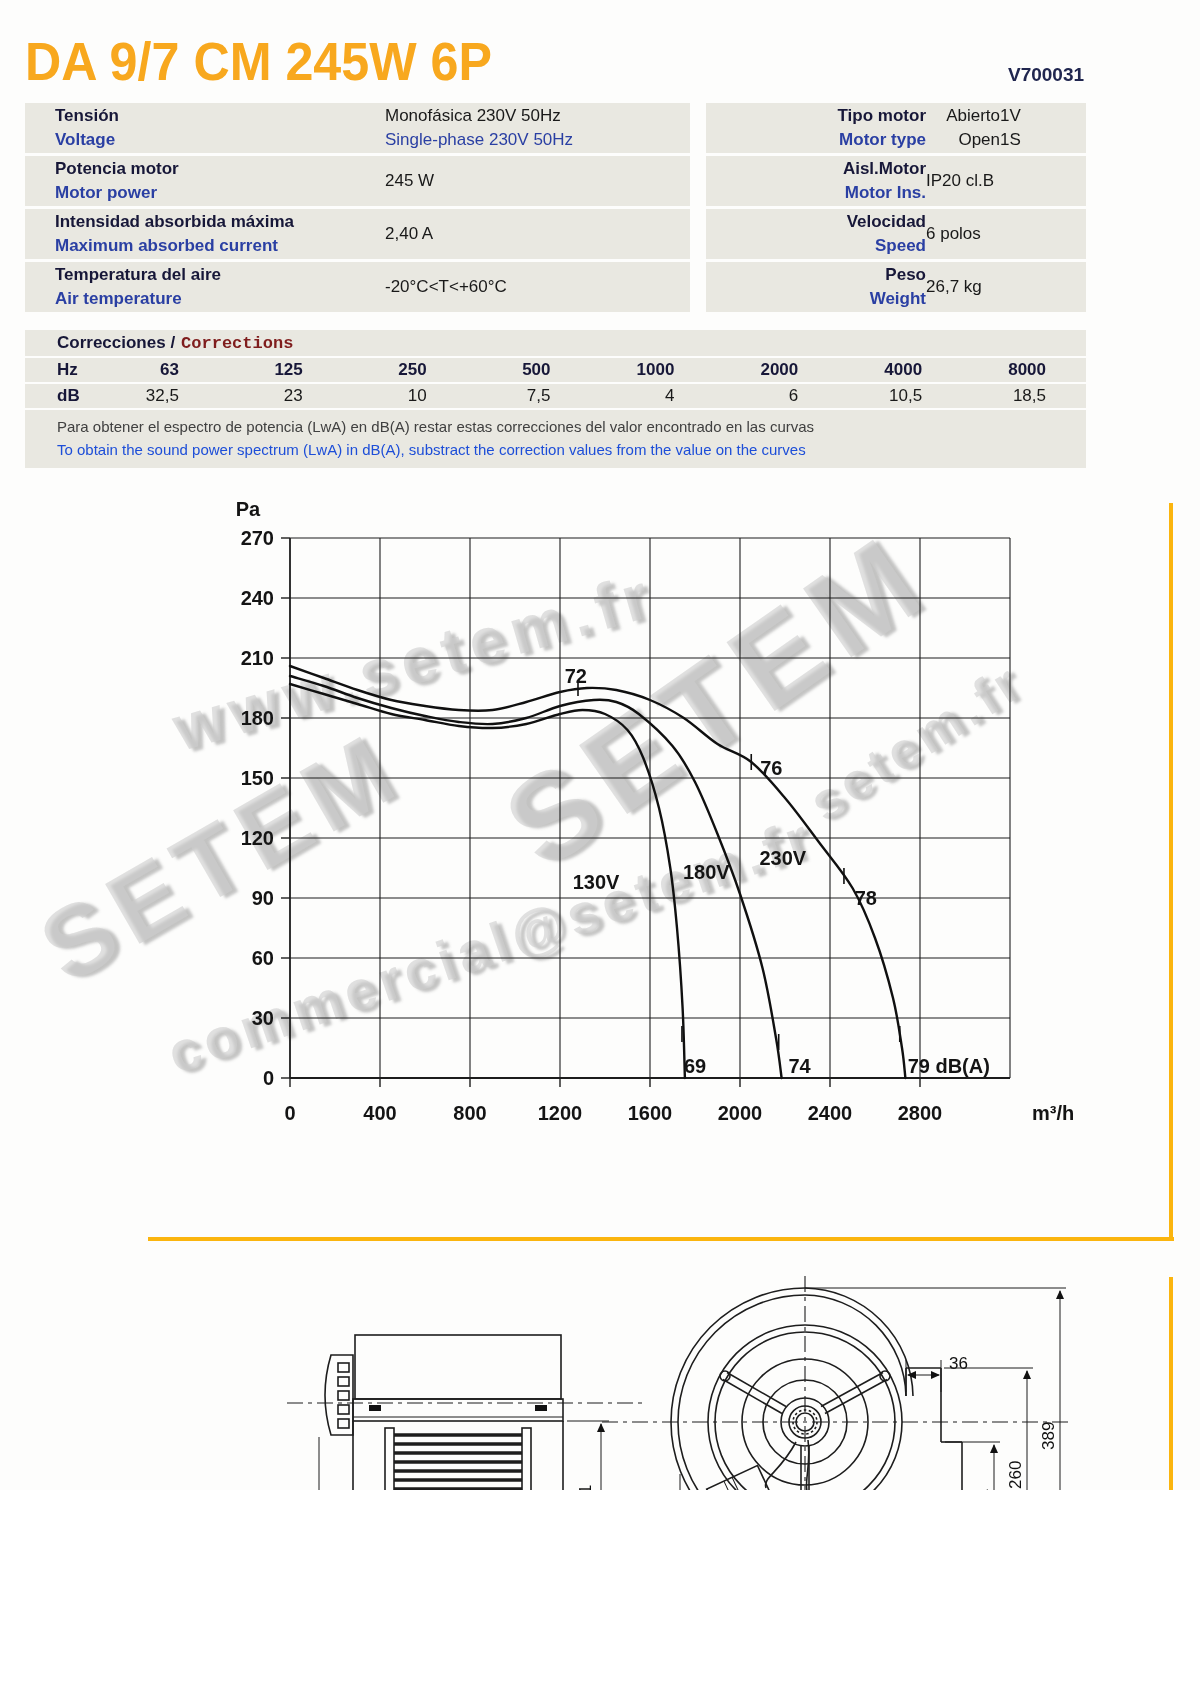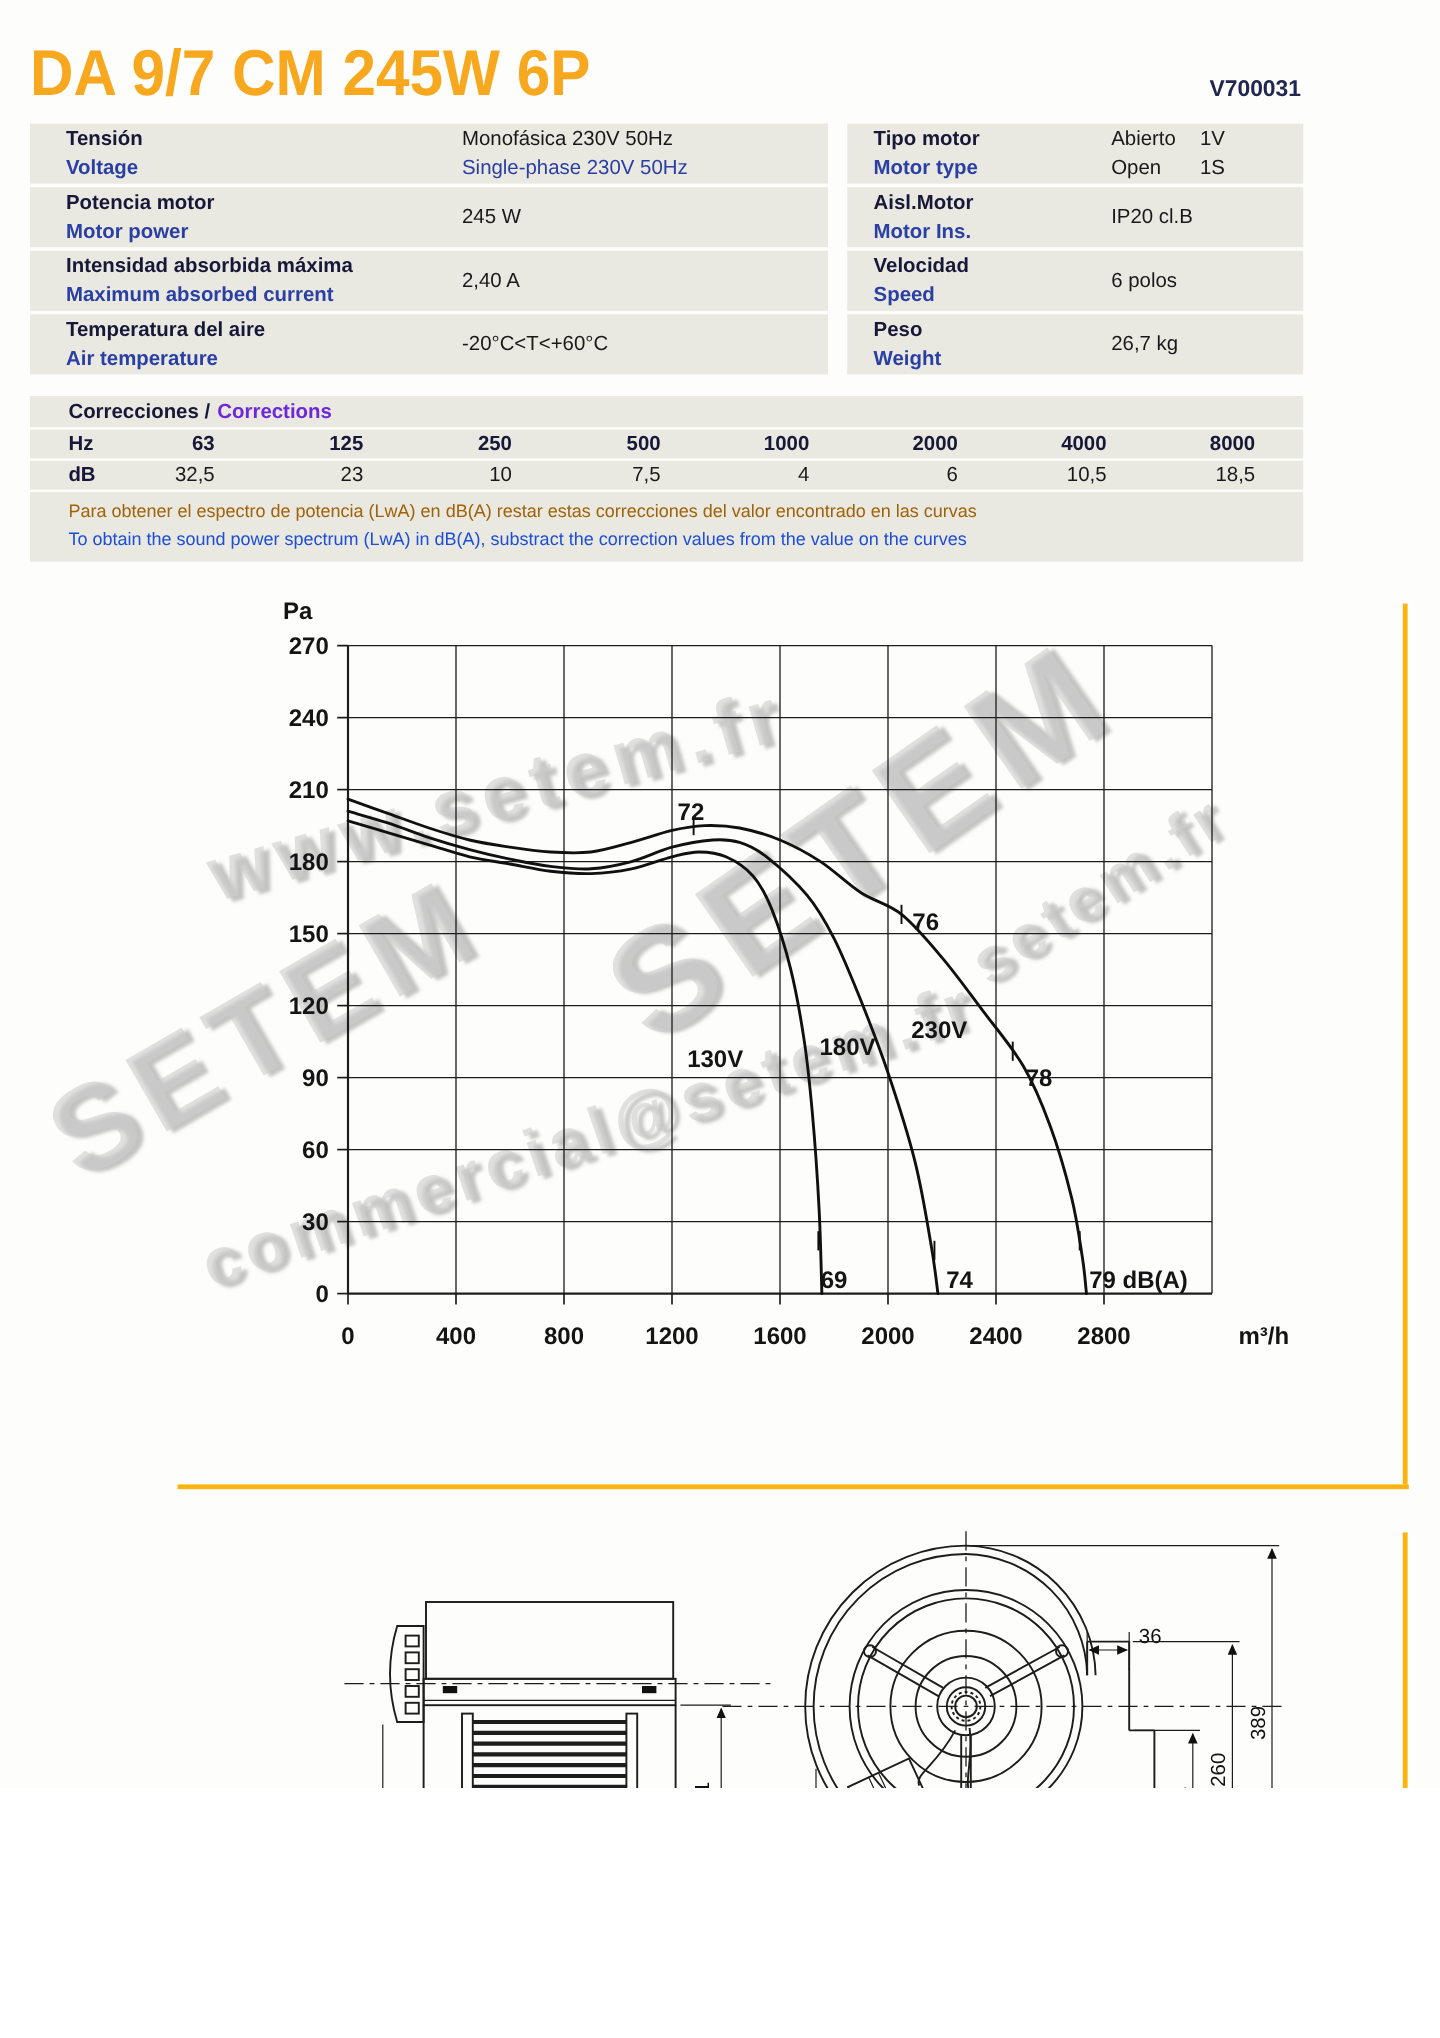--- a/index.html
+++ b/index.html
@@ -5,42 +5,42 @@
   html,body{margin:0;padding:0;background:#fff;}
   .page{position:relative;width:1200px;height:1490px;background:#fdfdfc;overflow:hidden;
         font-family:"Liberation Sans",sans-serif;color:#191919;}
   
   .title{position:absolute;left:25px;top:30px;font-size:54px;font-weight:bold;color:#F8A81E;
          letter-spacing:0px;transform:scaleX(.93);transform-origin:left;white-space:nowrap;}
   .ref{position:absolute;left:1008px;top:64px;font-size:19px;font-weight:bold;color:#20264f;}
   
   .spec-table{position:absolute;top:103px;}
   .spec-table.lft{left:25px;width:665px;}
-  .spec-table.rgt{left:706px;width:380px;}
+  .spec-table.rgt{left:706px;width:380px;text-align:right;}
   .spec-row{background:#e9e8e1;height:50px;margin-bottom:3px;display:flex;align-items:center;}
   .spec-labels{line-height:1.4;}
   .lft .spec-labels{padding-left:30px;width:330px;}
   .rgt .spec-labels{padding-left:22px;width:198px;}
   .lab-es{font-size:17px;font-weight:bold;color:#171738;}
   .lab-en{font-size:17px;font-weight:bold;color:#2a3fa3;}
   .spec-value{font-size:17px;color:#191919;line-height:1.4;}
   .spec-value .blue{color:#2a3fa3;}
   .vmain{display:inline-block;width:74px;}
   
   .corr{position:absolute;left:25px;top:330px;width:1061px;}
   .corr-bar{background:#e9e8e1;margin-bottom:2px;}
   .corr-head{height:26px;display:flex;align-items:center;padding-left:32px;font-size:17px;font-weight:bold;}
   .corr-head .es{color:#171738;}
-  .corr-head .en{color:#6d28d9;margin-left:6px;}
+  .corr-head .en{color:#7f1d1d;margin-left:6px;font-family:Liberation Mono, monospace;}
   .corr-grid{height:24px;display:grid;grid-template-columns:70px repeat(8,1fr);align-items:center;}
   .corr-grid .rl{padding-left:32px;font-weight:bold;color:#171738;font-size:17px;}
   .corr-grid .cell{text-align:right;padding-right:40px;font-size:17px;color:#191919;}
   .corr-grid.hzrow .cell{font-weight:bold;color:#171738;}
   .corr-notes{padding:6px 0 7px 32px;line-height:1.5;}
-  .note-es{font-size:15px;color:#a16207;}
+  .note-es{font-size:15px;color:#404040;}
   .note-en{font-size:15px;color:#1d4ed8;}
   
   .chart-section{position:absolute;left:0;top:468px;width:1200px;height:772px;overflow:hidden;}
   .wm{position:absolute;font-weight:bold;color:rgba(205,205,205,.6);white-space:nowrap;
       text-shadow:4px 4px 3px rgba(125,125,125,.45);transform-origin:left center;}
   .wm1{left:175px;top:225px;font-size:64px;letter-spacing:7px;transform:rotate(-16deg);}
   .wm2{left:50px;top:430px;font-size:100px;letter-spacing:10px;transform:rotate(-30deg);}
   .wm3{left:520px;top:300px;font-size:122px;letter-spacing:12px;transform:rotate(-35deg);}
   .wm4{left:170px;top:555px;font-size:56px;letter-spacing:5px;transform:rotate(-19deg);}
   .wm5{left:815px;top:310px;font-size:52px;letter-spacing:5px;transform:rotate(-33deg);}

